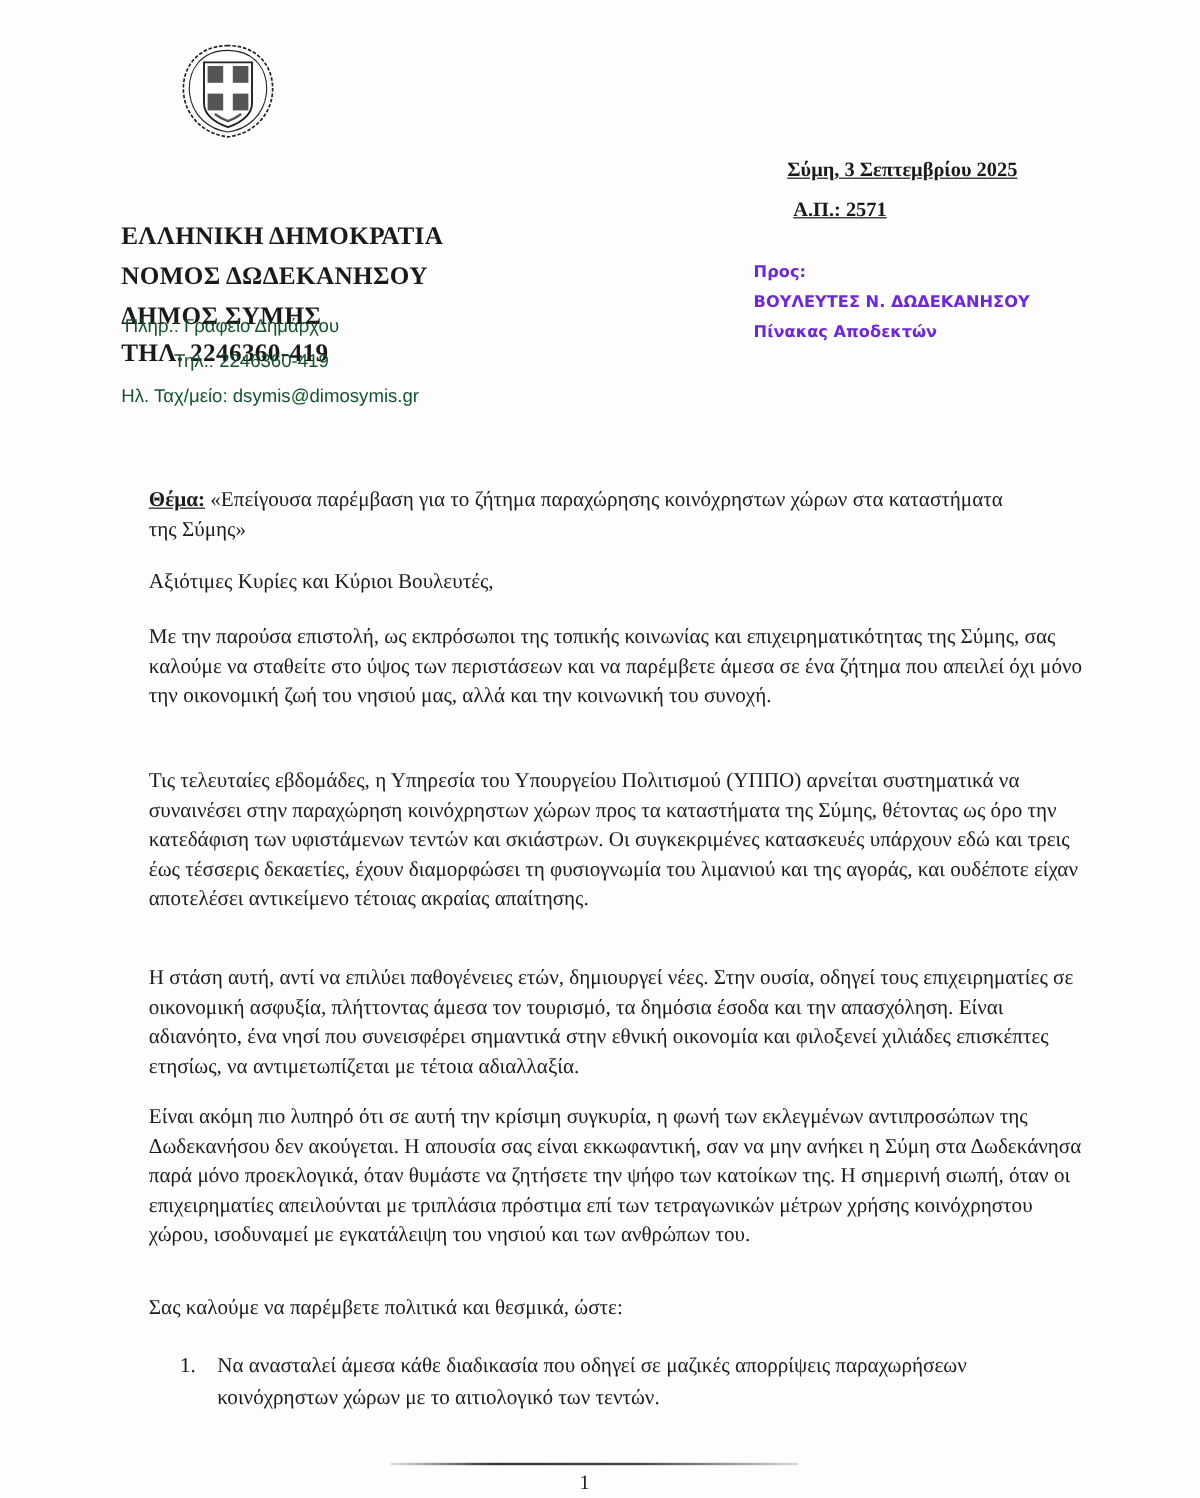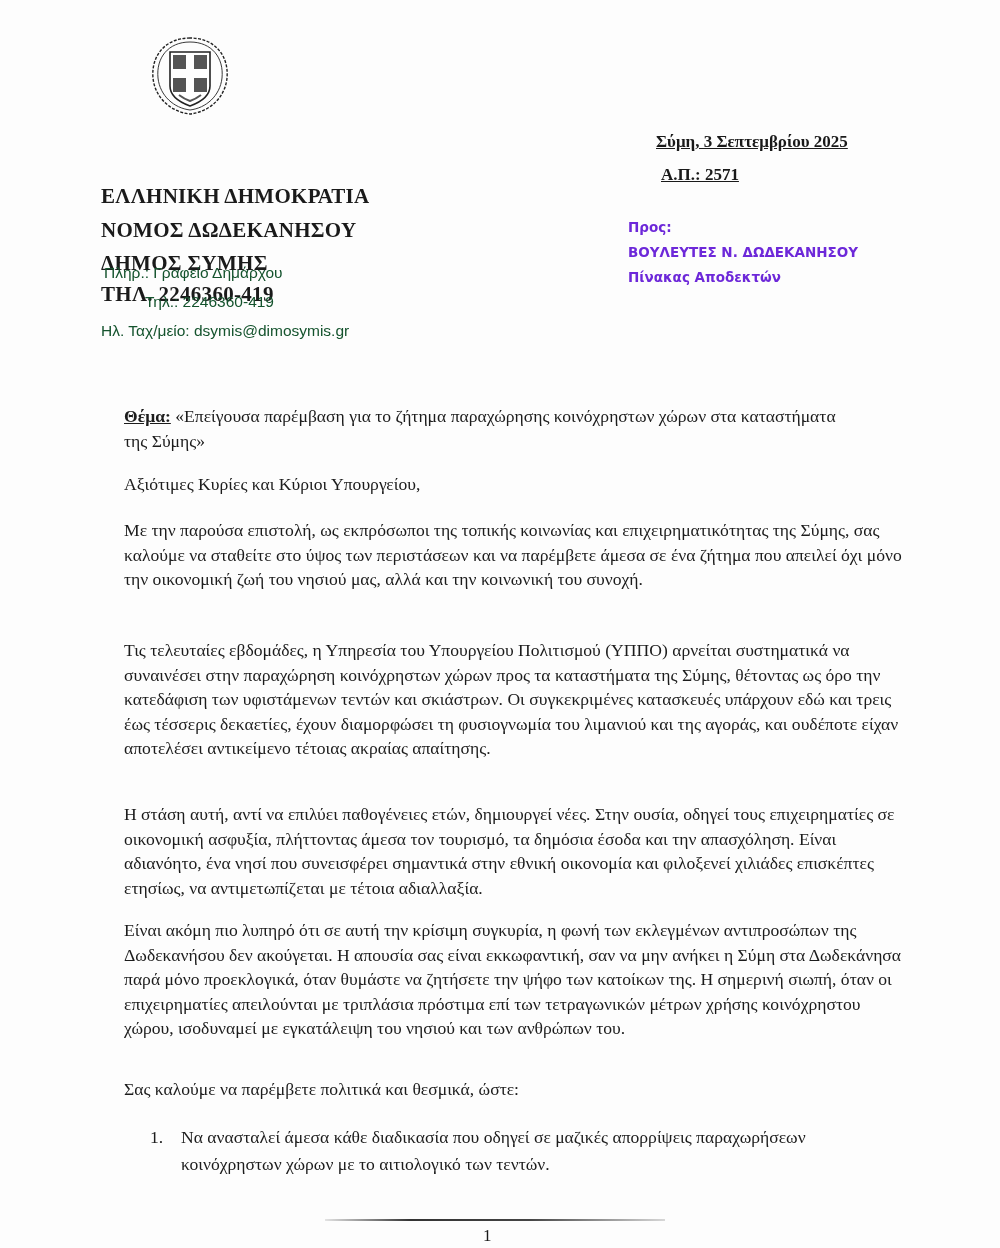--- a/index.html
+++ b/index.html
@@ -47,21 +47,21 @@
   <div class="right-bold" style="left:656px; top:132px;">Σύμη,  3 Σεπτεμβρίου 2025</div>
   <div class="right-bold" style="left:661px; top:165px;">Α.Π.: 2571</div>
   <div class="recip" style="top:219px;">Προς:</div>
   <div class="recip" style="top:244px;">ΒΟΥΛΕΥΤΕΣ Ν. ΔΩΔΕΚΑΝΗΣΟΥ</div>
   <div class="recip" style="top:269px;text-align:right;">Πίνακας Αποδεκτών</div>
 
   <div class="body-text" style="top:404px; width:720px;">
     <span class="subject-label">Θέμα:</span><span> «Επείγουσα παρέμβαση για το ζήτημα παραχώρησης κοινόχρηστων χώρων στα καταστήματα της Σύμης»</span>
   </div>
 
-  <div class="body-text" style="top:472px;">Αξιότιμες Κυρίες και Κύριοι Υπουργείου,</div>
+  <div class="body-text" style="top:472px;">Αξιότιμες Κυρίες και Κύριοι Βουλευτές,</div>
 
   <div class="body-text" style="top:518px; width:790px;">Με την παρούσα επιστολή, ως εκπρόσωποι της τοπικής κοινωνίας και επιχειρηματικότητας της Σύμης, σας καλούμε να σταθείτε στο ύψος των περιστάσεων και να παρέμβετε άμεσα σε ένα ζήτημα που απειλεί όχι μόνο την οικονομική ζωή του νησιού μας, αλλά και την κοινωνική του συνοχή.</div>
   <div class="body-text" style="top:638px; width:792px;">Τις τελευταίες εβδομάδες, η Υπηρεσία του Υπουργείου Πολιτισμού (ΥΠΠΟ) αρνείται συστηματικά να συναινέσει στην παραχώρηση κοινόχρηστων χώρων προς τα καταστήματα της Σύμης, θέτοντας ως όρο την κατεδάφιση των υφιστάμενων τεντών και σκιάστρων. Οι συγκεκριμένες κατασκευές υπάρχουν εδώ και τρεις έως τέσσερις δεκαετίες, έχουν διαμορφώσει τη φυσιογνωμία του λιμανιού και της αγοράς, και ουδέποτε είχαν αποτελέσει αντικείμενο τέτοιας ακραίας απαίτησης.</div>
   <div class="body-text" style="top:802px; width:790px;">Η στάση αυτή, αντί να επιλύει παθογένειες ετών, δημιουργεί νέες. Στην ουσία, οδηγεί τους επιχειρηματίες σε οικονομική ασφυξία, πλήττοντας άμεσα τον τουρισμό, τα δημόσια έσοδα και την απασχόληση. Είναι αδιανόητο, ένα νησί που συνεισφέρει σημαντικά στην εθνική οικονομία και φιλοξενεί χιλιάδες επισκέπτες ετησίως, να αντιμετωπίζεται με τέτοια αδιαλλαξία.</div>
   <div class="body-text" style="top:918px; width:782px;">Είναι ακόμη πιο λυπηρό ότι σε αυτή την κρίσιμη συγκυρία, η φωνή των εκλεγμένων αντιπροσώπων της Δωδεκανήσου δεν ακούγεται. Η απουσία σας είναι εκκωφαντική, σαν να μην ανήκει η Σύμη στα Δωδεκάνησα παρά μόνο προεκλογικά, όταν θυμάστε να ζητήσετε την ψήφο των κατοίκων της. Η σημερινή σιωπή, όταν οι επιχειρηματίες απειλούνται με τριπλάσια πρόστιμα επί των τετραγωνικών μέτρων χρήσης κοινόχρηστου χώρου, ισοδυναμεί με εγκατάλειψη του νησιού και των ανθρώπων του.</div>
   <div class="body-text" style="top:1077px;">Σας καλούμε να παρέμβετε πολιτικά και θεσμικά, ώστε:</div>
 
   <div class="list" style="top:1124px;">
     <span class="num">1.</span>
     <span class="txt">Να ανασταλεί άμεσα κάθε διαδικασία που οδηγεί σε μαζικές απορρίψεις παραχωρήσεων κοινόχρηστων χώρων με το αιτιολογικό των τεντών.</span>

